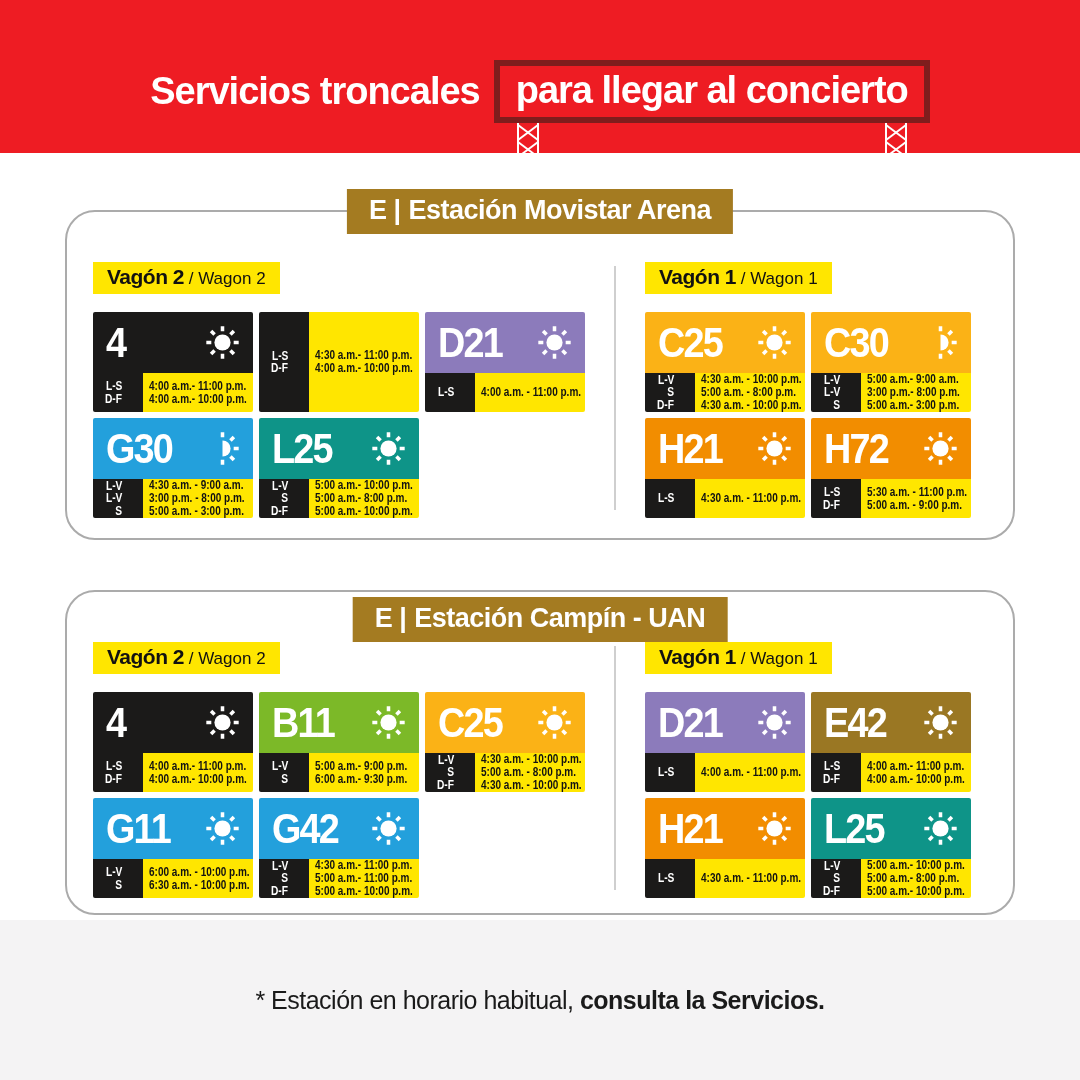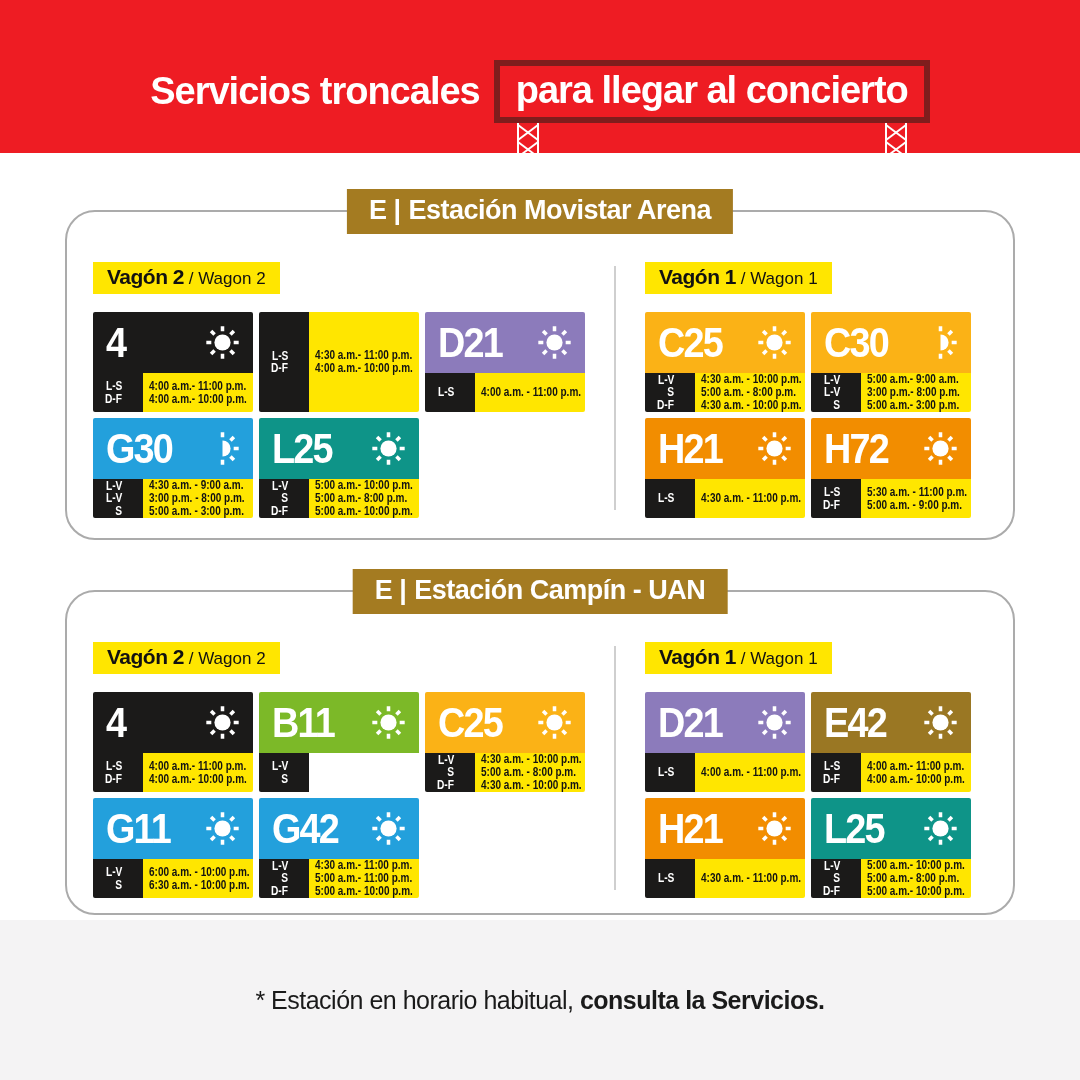--- a/index.html
+++ b/index.html
@@ -325,21 +325,21 @@
                     <span>5:30 a.m. - 11:00 p.m.</span>
                     <span>5:00 a.m. - 9:00 p.m.</span>
                   </div>
                 </div>
               </div>
             </div>
           </div>
         </div>
       </section>
     <section class="station-card second">
-        <div class="station-header" style="background: rgb(164, 123, 33);"><span class="st-prefix">E |</span><span>Estación Campín - UAN</span></div>
+        <div class="station-header" style="background: rgb(164, 123, 33); margin-top: 28px;"><span class="st-prefix">E |</span><span>Estación Campín - UAN</span></div>
         <div class="station-body">
           <div class="wagon wagon-2">
             <div class="wagon-label"><b>Vagón 2</b><span class="wl-light"> / Wagon 2</span></div>
             <div class="cards">
               <div class="route-card">
                 <div class="route-band" style="background:#1B1A19">
                   <span class="route-code">4</span>
                   <svg class="sun" viewBox="-24 -24 48 48">
                     <circle r="10.5" fill="#fff"></circle>
                     <g stroke="#fff" stroke-width="4.6">
@@ -379,20 +379,24 @@
                       <line x1="-10.3" y1="-10.3" x2="-14.8" y2="-14.8"></line>
                       <line x1="-0.0" y1="-14.5" x2="-0.0" y2="-21.0"></line>
                       <line x1="10.3" y1="-10.3" x2="14.8" y2="-14.8"></line>
                     </g>
                   </svg>
                 </div>
                 <div class="sched">
                   <div class="days">
                     <span>L-V</span>
                     <span>S</span>
+                  </div>
+                  <div class="times">
+                    <span>5:00 a.m.- 9:00 p.m.</span>
+                    <span>6:00 a.m.- 9:30 p.m.</span>
                   </div>
                 </div>
               </div>
               <div class="route-card">
                 <div class="route-band" style="background:#FBB216">
                   <span class="route-code">C25</span>
                   <svg class="sun" viewBox="-24 -24 48 48">
                     <circle r="10.5" fill="#fff"></circle>
                     <g stroke="#fff" stroke-width="4.6">
                       <line x1="14.5" y1="0.0" x2="21.0" y2="0.0"></line>

